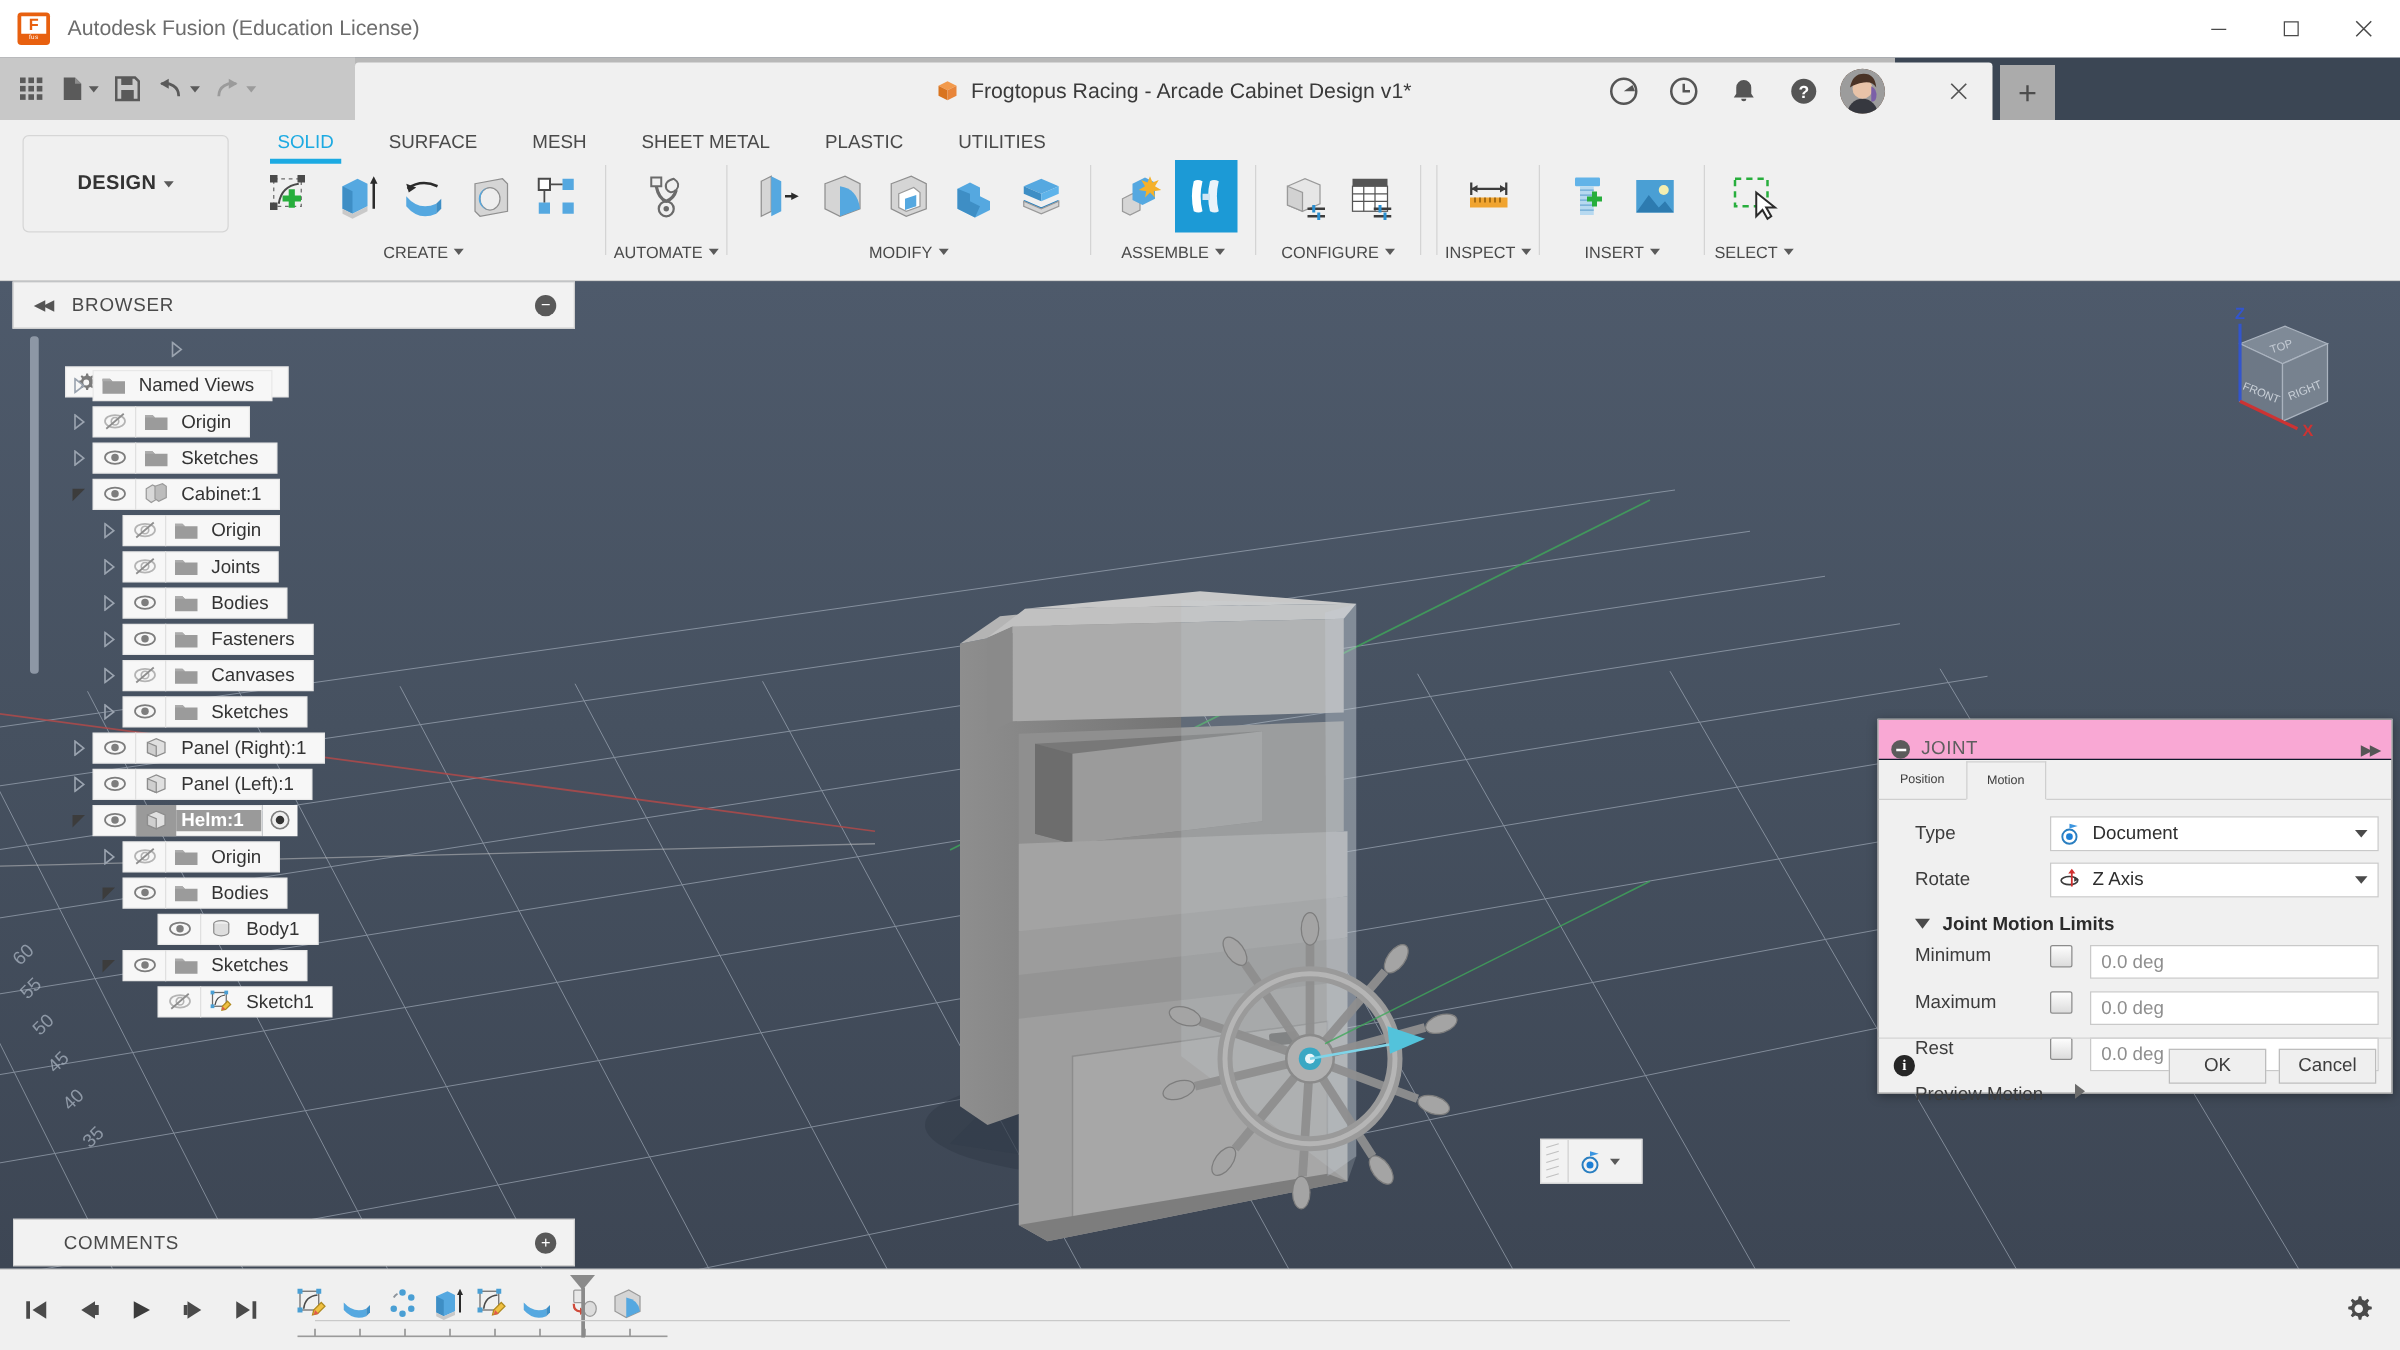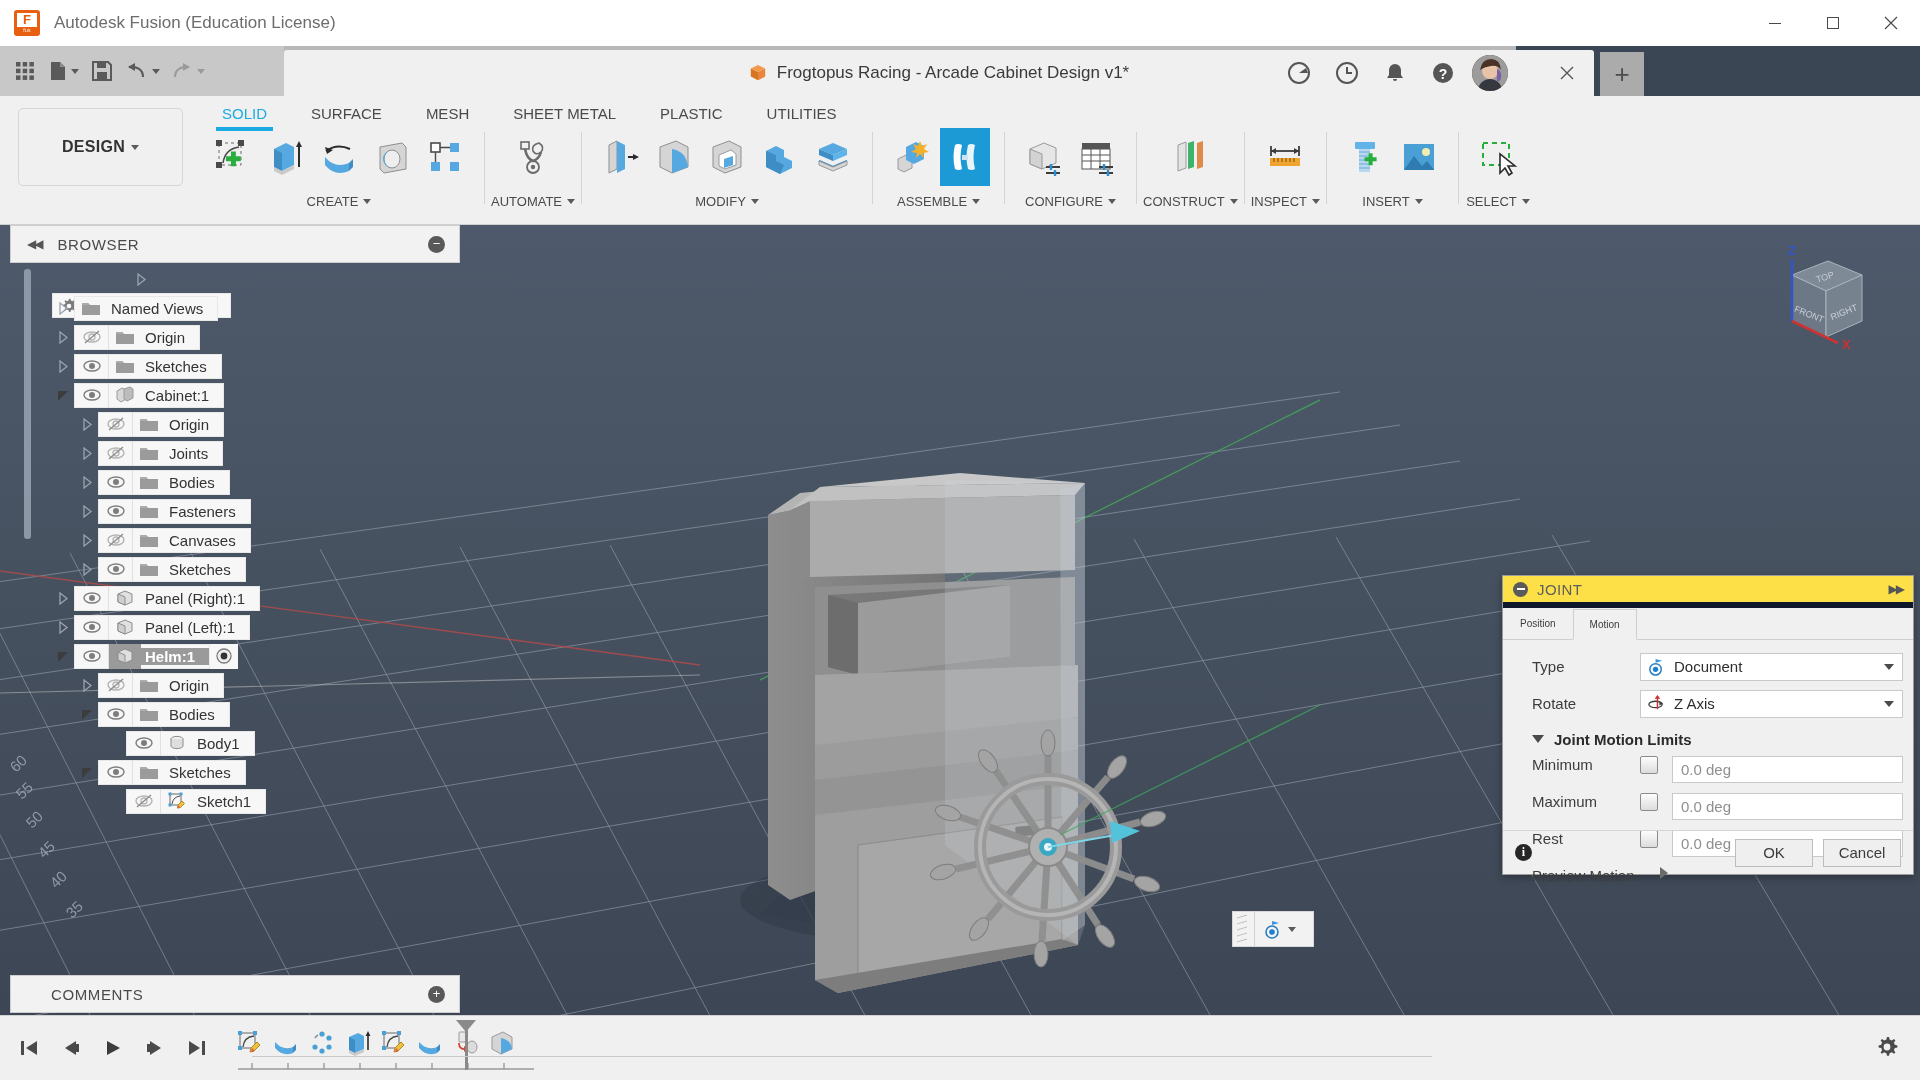--- a/index.html
+++ b/index.html
@@ -202,22 +202,22 @@
     background: #f2f2f2; display: flex; align-items: center; border: 1px solid #d8d8d8;
   }
 
   
   .dialog {
     position: absolute; left: 1502px; top: 350px; width: 412px; height: 300px;
     background: #f0f0f0; border: 1px solid #9a9a9a;
     box-shadow: 0 2px 8px rgba(0,0,0,.35);
   }
   .dlg-title {
-    height: 32px; background: #fde047; border-bottom: 6px solid #0f172a;
-    display: flex; align-items: center; padding: 0 10px; gap: 9px;
+    height: 32px; background: #f9a8d4; border-bottom: 1px solid #0f172a;
+    display: flex; align-items: flex-end; padding: 0 10px; gap: 9px;
   }
   .dlg-title .t { font-size: 15px; color: #5e5e5e; letter-spacing: .4px; }
   .dlg-title .collapse {
     width: 15px; height: 15px; border-radius: 50%; background: #5b5b5b;
     display: flex; align-items: center; justify-content: center;
   }
   .dlg-title .collapse i { display: block; width: 8px; height: 2px; background: #fff; }
   .dlg-title .expand { margin-left: auto; color: #555; font-size: 12px; letter-spacing: -2px; }
   .dlg-tabs { height: 32px; display: flex; align-items: flex-end; border-bottom: 1px solid #cfcfcf; }
   .dtab {
@@ -619,35 +619,20 @@
             </svg>
           </div>
         </div>
         <div class="gname">
           <span>CONFIGURE</span>
           <span class="caret-d"></span>
         </div>
       </div>
       <div class="gdiv"></div>
 
-      <div class="grp">
-        <div class="icons">
-          <div class="ico">
-            <svg width="40" height="40" viewBox="0 0 40 40">
-              <path d="M8 8 L16 5 L16 31 L8 34 Z" fill="#e3e3e3" stroke="#9a9a9a"></path>
-              <path d="M18 6 L24 4 L24 30 L18 32 Z" fill="#3db36b"></path>
-              <path d="M27 6 L33 4 L33 30 L27 32 Z" fill="#e08a4a"></path>
-            </svg>
-          </div>
-        </div>
-        <div class="gname">
-          <span>CONSTRUCT</span>
-          <span class="caret-d"></span>
-        </div>
-      </div>
       <div class="gdiv"></div>
 
       <div class="grp">
         <div class="icons">
           <div class="ico">
             <svg width="40" height="40" viewBox="0 0 40 40">
               <path d="M6 14 h28" stroke="#3c3c3c" stroke-width="1.8"></path>
               <path d="M6 9 v10 M34 9 v10" stroke="#3c3c3c" stroke-width="1.8"></path>
               <path d="M6 14 l5 -3 v6 z M34 14 l-5 -3 v6 z" fill="#3c3c3c"></path>
               <rect x="5" y="21" width="30" height="8" fill="#f0a430"></rect>

